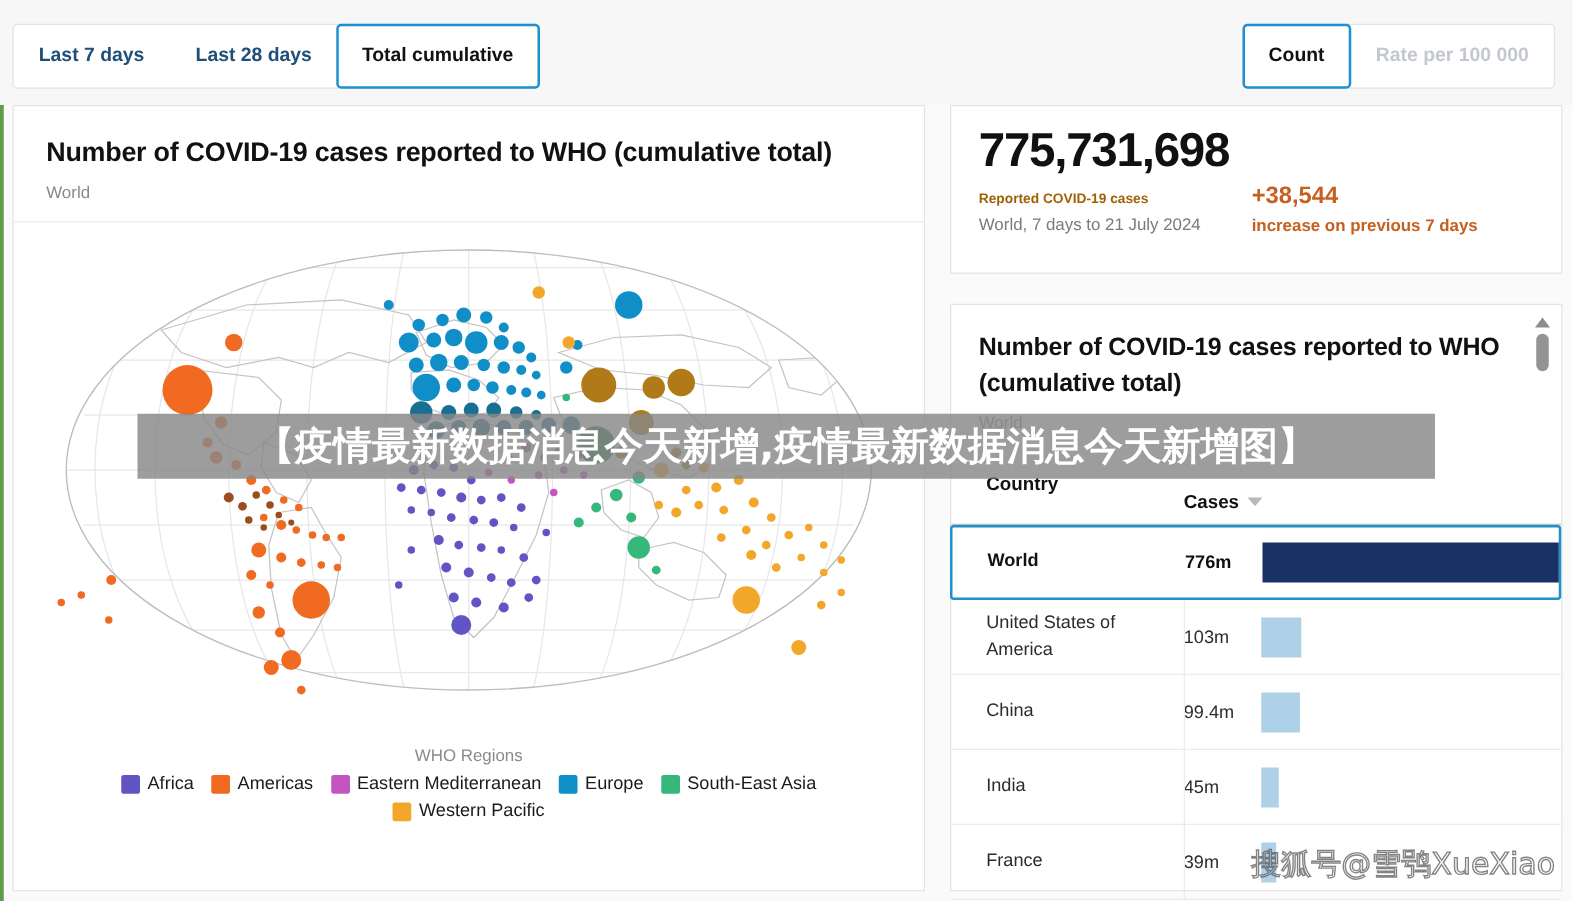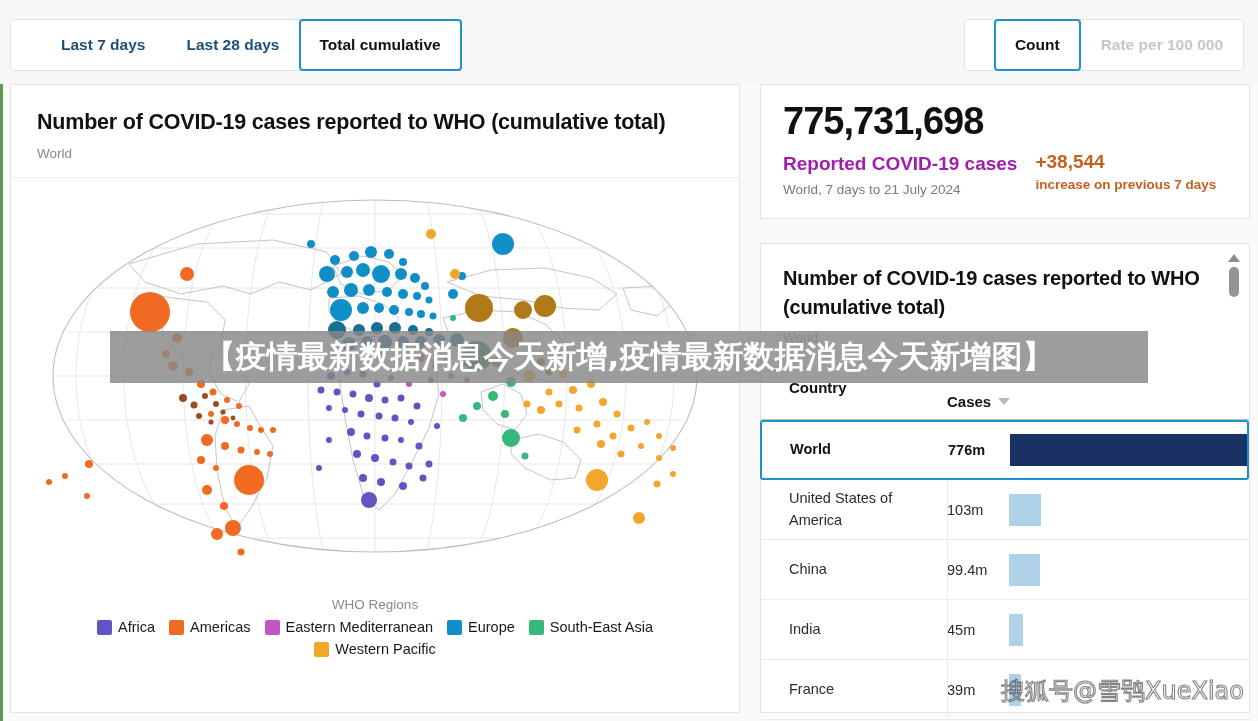--- a/index.html
+++ b/index.html
@@ -11,21 +11,21 @@
     overflow:hidden;
     position:relative;
   }
   .page { position:relative; width:1258px; height:721px; background:#fafafa; }
   .edge-left { position:absolute; left:0; top:0; width:3px; height:721px; background:#5e9c4e; }
 
   
   .toolbar { position:absolute; left:0; top:0; width:1258px; height:84px; background:#f7f7f7; }
   .seg-group {
     position:absolute; display:flex; align-items:flex-end;
-    background:#ffffff; border:1px solid #e2e2e2; border-radius:4px;padding-left:30px;
+    background:#ffffff; border:1px solid #e2e2e2; border-radius:4px;
   }
   .seg-left { left:10px; top:19px; height:52px; }
   .seg-right { right:14px; top:19px; height:52px; }
   .seg-btn {
     display:flex; align-items:center; justify-content:center;
     padding:0 19px; font-size:15.5px; font-weight:bold;
     color:#1f4e79; background:transparent; border:2px solid transparent;
     border-radius:4px; cursor:pointer; white-space:nowrap;
     margin:-1px; height:calc(100% + 2px);
   }
@@ -46,21 +46,21 @@
   .legend-title { font-size:13.5px; color:#8a8a8a; margin-bottom:7px; }
   .legend-row { display:flex; flex-wrap:wrap; justify-content:center; gap:16px 14px; padding:0 26px; }
   .legend-item { display:flex; align-items:center; gap:6px; font-size:14.5px; color:#1a1a1a; }
   .legend-swatch { width:15px; height:15px; border-radius:2px; display:inline-block; }
 
   
   .card-stat { left:760px; top:84px; width:490px; height:135px; }
   .stat-inner { padding:17px 22px 0 22px; display:flex; align-items:center; }
   .stat-left { flex:0 0 auto; }
   .stat-big { font-size:38px; font-weight:bold; color:#111; letter-spacing:-1px; line-height:1; }
-  .stat-label { font-size:19px; font-weight:bold; color:#a21caf; margin-top:13px; }
+  .stat-label { font-size:11px; font-weight:bold; color:#a16207; margin-top:13px; }
   .stat-sub { font-size:13.5px; color:#7a7a7a; margin-top:7px; }
   .stat-right { margin-left:18px; padding-top:5px;margin-top:40px; }
   .stat-delta { font-size:19px; font-weight:bold; color:#c5601f; line-height:1.1; }
   .stat-delta-sub { font-size:13.5px; font-weight:bold; color:#c5601f; margin-top:5px; }
 
   
   .card-table { left:760px; top:243px; width:490px; height:470px; }
   .tbl-head { padding:20px 22px 10px 22px; }
   .tbl-title { font-size:20px; font-weight:bold; color:#111; line-height:1.45; letter-spacing:-0.2px; }
   .tbl-sub { font-size:13.5px; color:#888; margin-top:8px; }

